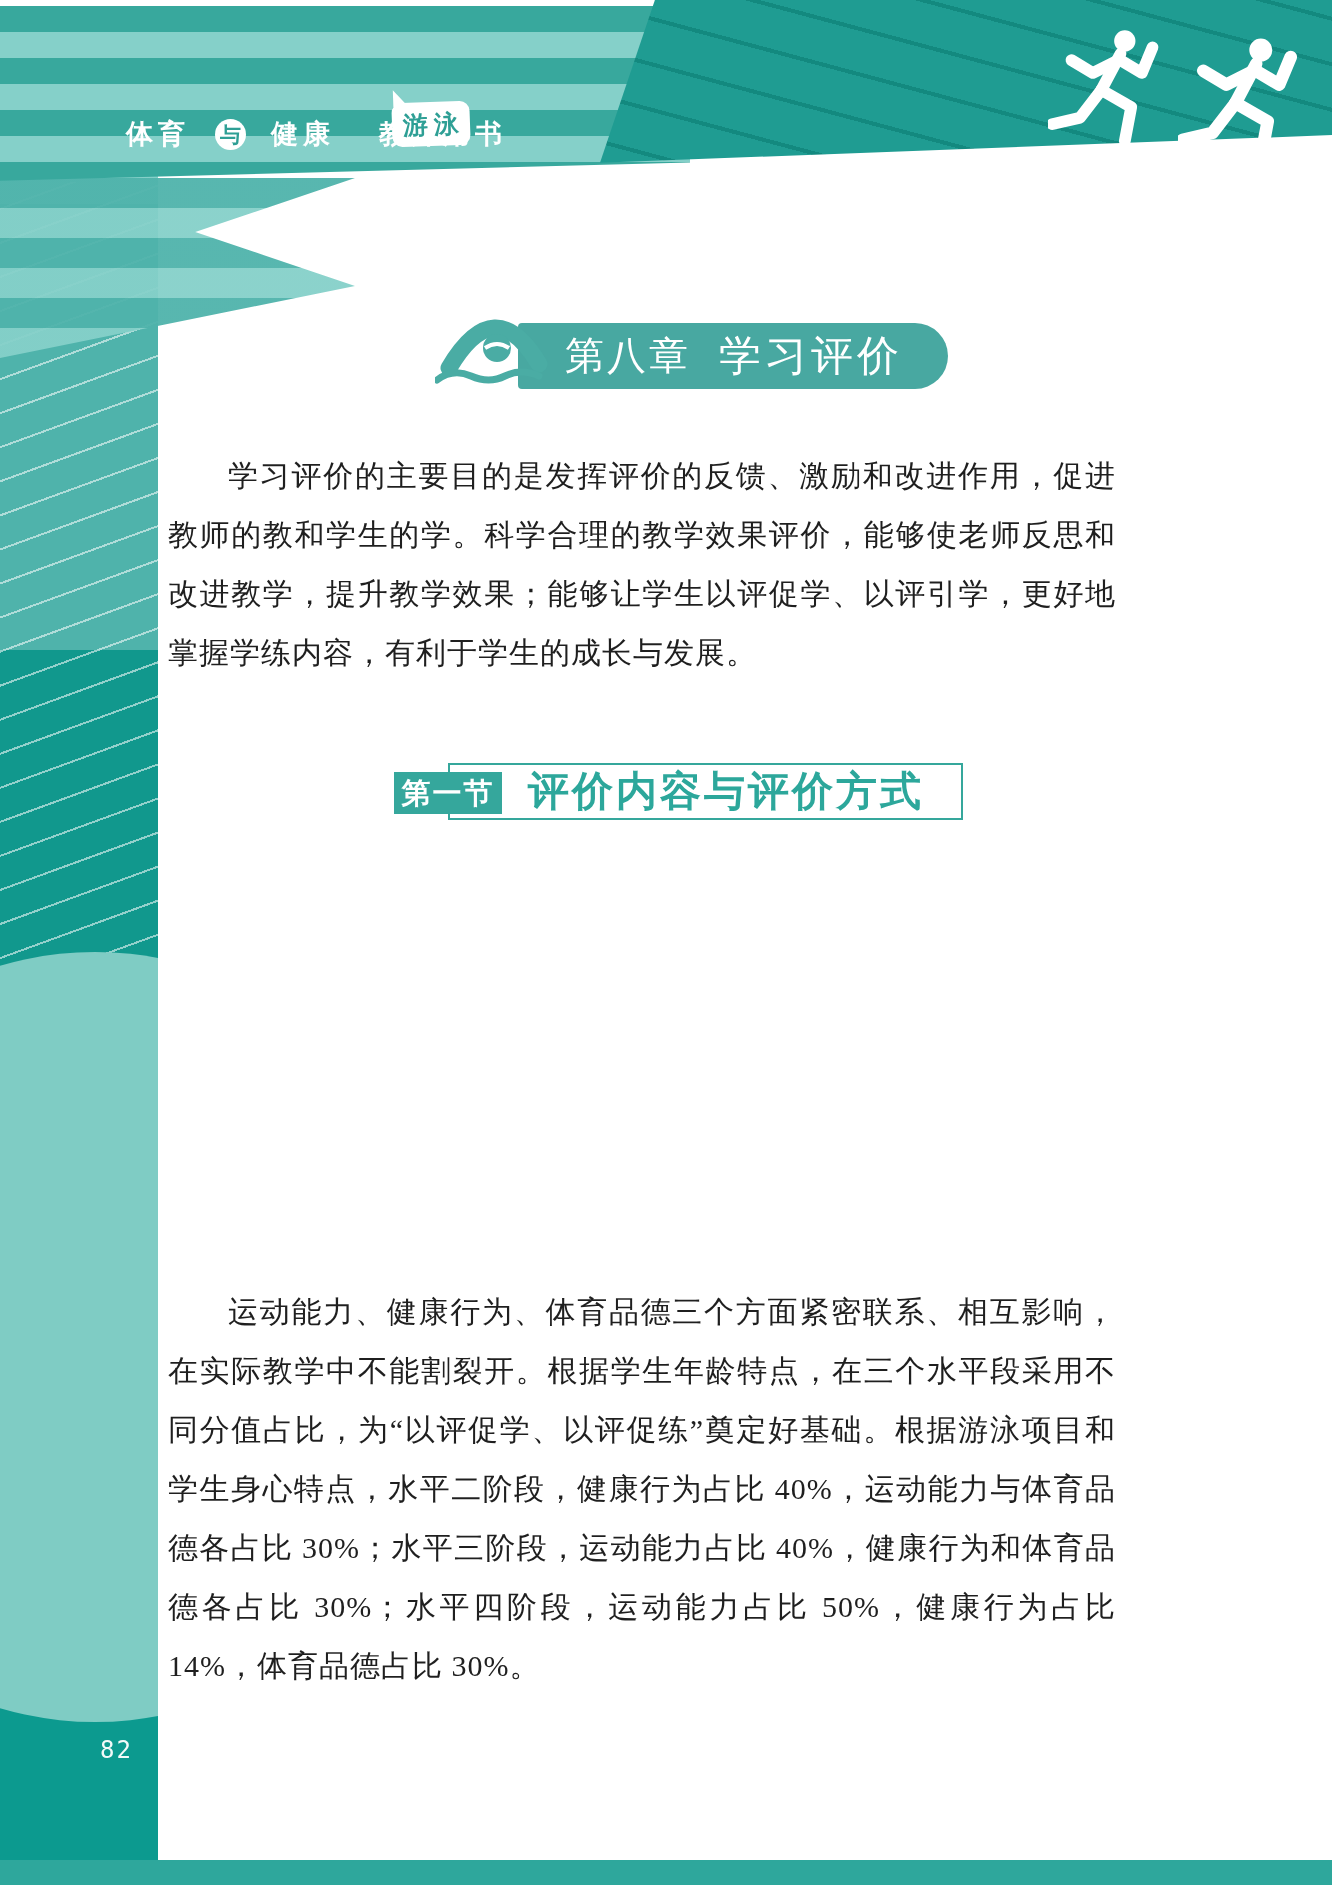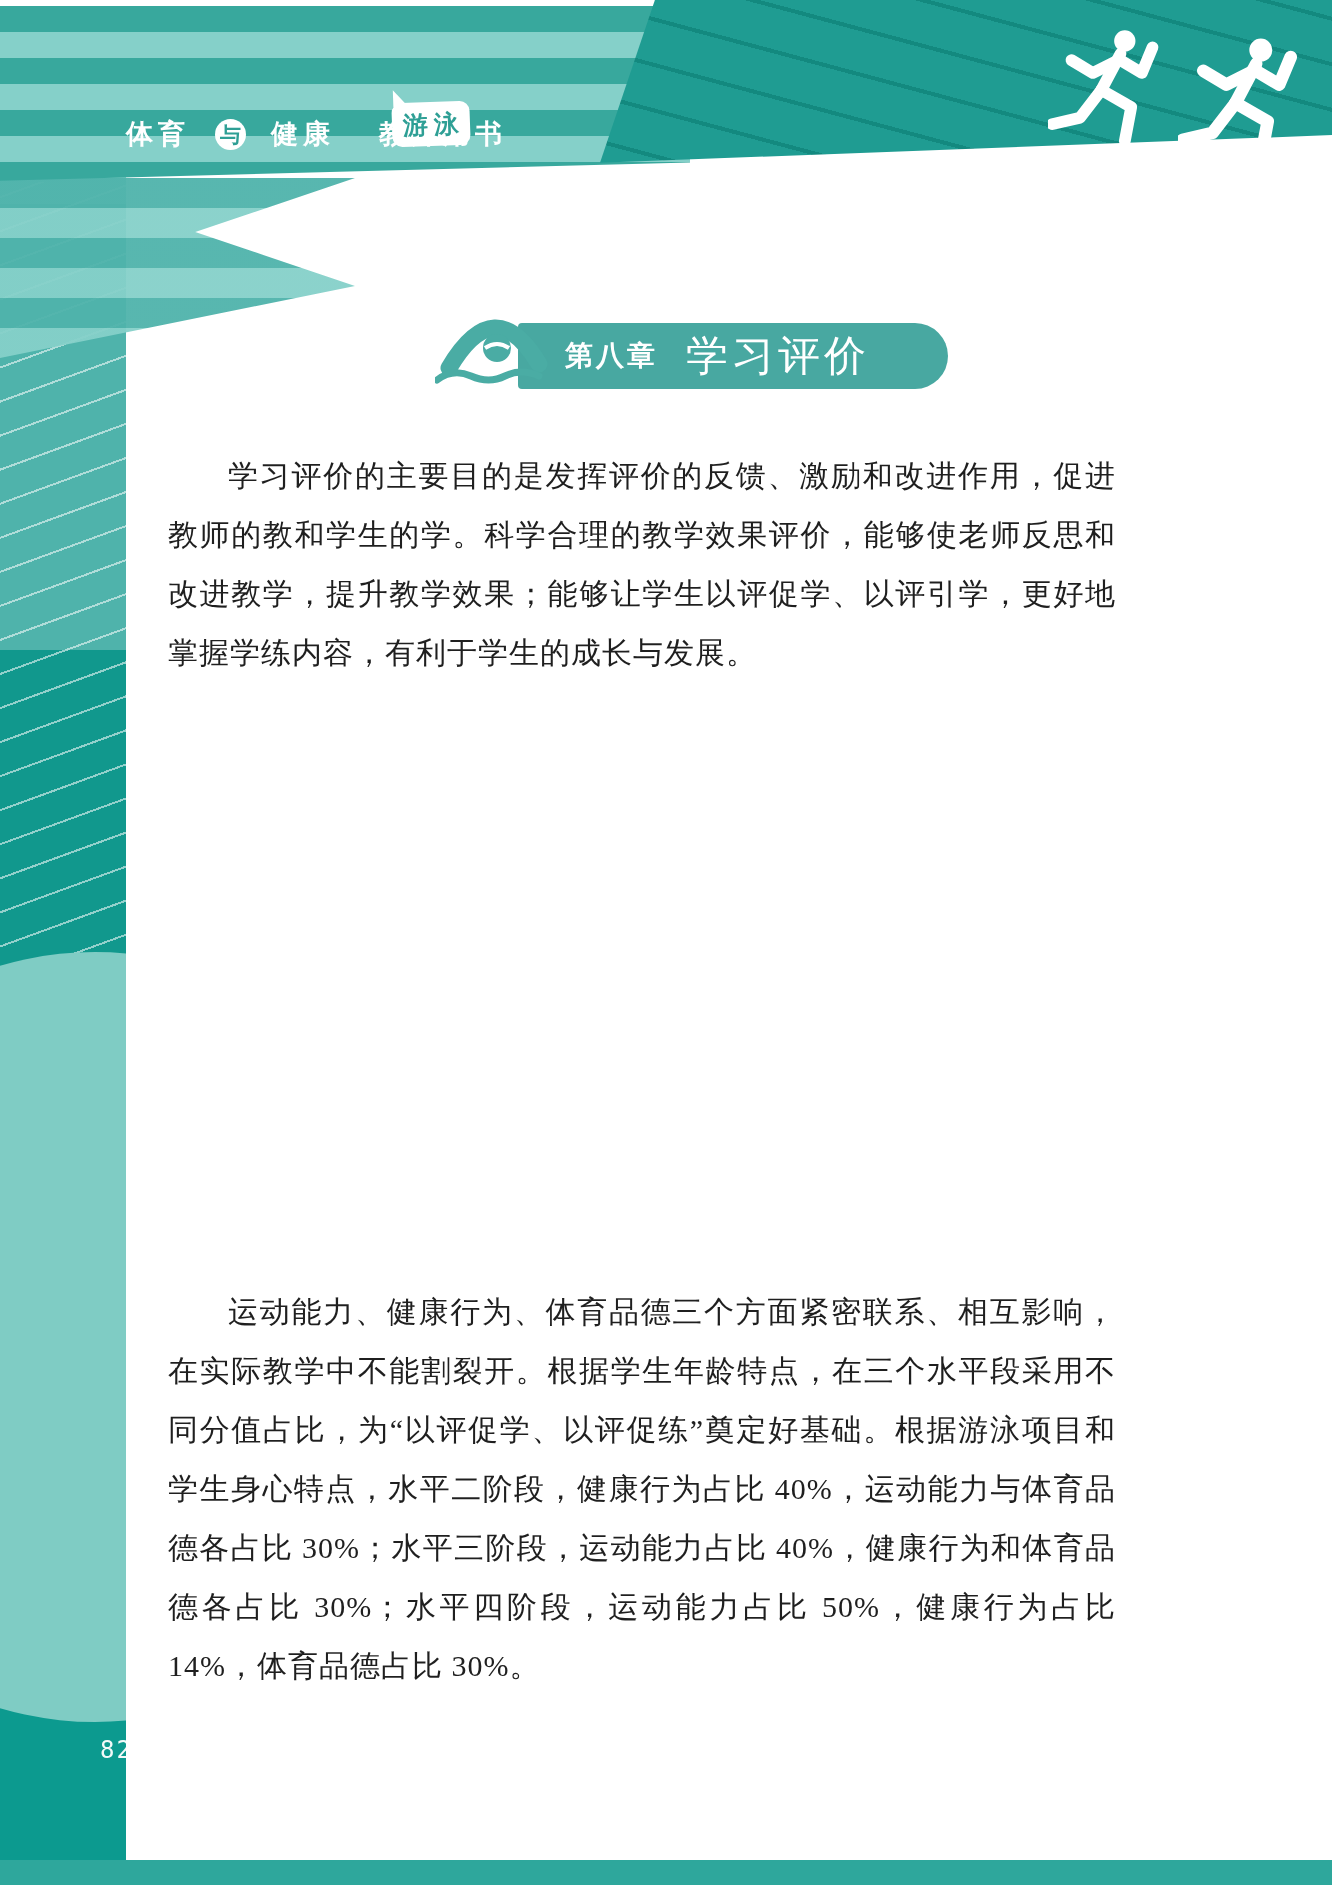--- a/index.html
+++ b/index.html
@@ -26,42 +26,42 @@
   .hd-sub{margin-left:24px;}
   .badge{position:absolute;left:392px;top:102px;width:78px;height:44px;background:#fff;
       border-radius:10px;transform:rotate(-2deg);z-index:8;display:flex;align-items:center;
       justify-content:center;}
   .badge::before{content:"";position:absolute;left:2px;top:-13px;width:0;height:0;
       border-bottom:17px solid #fff;border-right:15px solid transparent;}
   .badge span{color:#2e9f95;font-family:"Liberation Sans",sans-serif;font-weight:bold;
       font-size:25px;letter-spacing:6px;padding-left:6px;}
 
   
-  .leftbar{position:absolute;left:0;top:0;width:126px;height:1885px;overflow:hidden;z-index:1;}
+  .leftbar{position:absolute;left:0;top:0;width:158px;height:1885px;overflow:hidden;z-index:1;}
   .lb-bands{position:absolute;left:0;top:148px;width:100%;height:86px;
       background:repeating-linear-gradient(180deg,#4fb3ab 0 28px,#85d0c9 28px 56px);}
   .lb-mid{position:absolute;left:0;top:230px;width:100%;height:420px;background:#4fb3ab;}
   .lb-low{position:absolute;left:0;top:650px;width:100%;height:520px;background:#11988d;}
   .lb-diag{position:absolute;left:0;top:182px;width:100%;height:990px;
       background:repeating-linear-gradient(-20deg,transparent 0 30px,rgba(255,255,255,.55) 30px 32px);}
   .lb-bottom{position:absolute;left:0;top:1160px;width:100%;height:725px;background:#0c9a8f;}
   .lb-circle{position:absolute;left:-265px;top:952px;width:720px;height:770px;
       border-radius:50%;background:#7fccc4;}
   .pageno{position:absolute;left:100px;top:1736px;color:rgba(255,255,255,.95);
       font-family:"DejaVu Sans Mono",monospace;font-size:24px;letter-spacing:2px;z-index:3;}
   .chevrons{position:absolute;left:0;top:178px;width:355px;height:180px;z-index:2;
       background:repeating-linear-gradient(180deg,#4fb3ab 0 30px,#85d0c9 30px 60px);
       clip-path:polygon(0 0,100% 0,55% 30%,100% 60%,0 100%);opacity:.95;}
 
   
   .chapter-banner{position:absolute;left:435px;top:288px;width:520px;height:108px;z-index:4;}
   .banner-pill{position:absolute;left:83px;top:35px;width:430px;height:66px;background:#48a8a1;
       border-radius:4px 33px 33px 4px;display:flex;align-items:center;padding-left:47px;
       box-sizing:border-box;color:#fff;font-family:"Liberation Sans",sans-serif;}
-  .ch-label{font-size:28px;font-weight:bold;letter-spacing:3px;}
+  .ch-label{font-size:39px;font-weight:normal;letter-spacing:3px;}
   .ch-title{font-size:42px;font-weight:normal;letter-spacing:4px;margin-left:28px;}
   .swimmer{position:absolute;left:0;top:0;width:130px;height:106px;z-index:5;}
 
   
   .section-head{position:absolute;left:394px;top:760px;width:580px;height:64px;z-index:4;
       font-family:"Liberation Sans",sans-serif;}
   .sec-outline{position:absolute;left:54px;top:3px;width:515px;height:57px;
       border:2px solid #35a79c;box-sizing:border-box;}
   .sec-box{position:absolute;left:0;top:12px;width:108px;height:42px;background:#35a79c;
       color:#fff;font-size:29px;font-weight:bold;text-align:center;line-height:42px;
@@ -141,18 +141,23 @@
     <svg class="swimmer" viewBox="0 0 130 106">
       <path d="M14 80 Q 60 2 104 76" stroke="#4aaca4" stroke-width="17" fill="none" stroke-linecap="round"></path>
       <circle cx="62" cy="60" r="14" fill="#4aaca4"></circle>
       <path d="M50 60 Q 62 52 74 60" stroke="#ffffff" stroke-width="4" fill="none"></path>
       <path d="M2 92 Q 18 80 36 88 T 70 88 T 104 88" stroke="#4aaca4" stroke-width="7" fill="none" stroke-linecap="round"></path>
     </svg>
   </div>
 
   <p class="body p1">学习评价的主要目的是发挥评价的反馈、激励和改进作用，促进教师的教和学生的学。科学合理的教学效果评价，能够使老师反思和改进教学，提升教学效果；能够让学生以评促学、以评引学，更好地掌握学练内容，有利于学生的成长与发展。</p>
 
+  <div class="section-head">
+    <span class="sec-outline"></span>
+    <span class="sec-box">第一节</span>
+    <span class="sec-title">评价内容与评价方式</span>
+  </div>
 
   <p class="body p3">运动能力、健康行为、体育品德三个方面紧密联系、相互影响，在实际教学中不能割裂开。根据学生年龄特点，在三个水平段采用不同分值占比，为“以评促学、以评促练”奠定好基础。根据游泳项目和学生身心特点，水平二阶段，健康行为占比 40%，运动能力与体育品德各占比 30%；水平三阶段，运动能力占比 40%，健康行为和体育品德各占比 30%；水平四阶段，运动能力占比 50%，健康行为占比 14%，体育品德占比 30%。</p>
 
   <div class="bottom-bar"></div>
 
 </div>
 
 </body></html>

